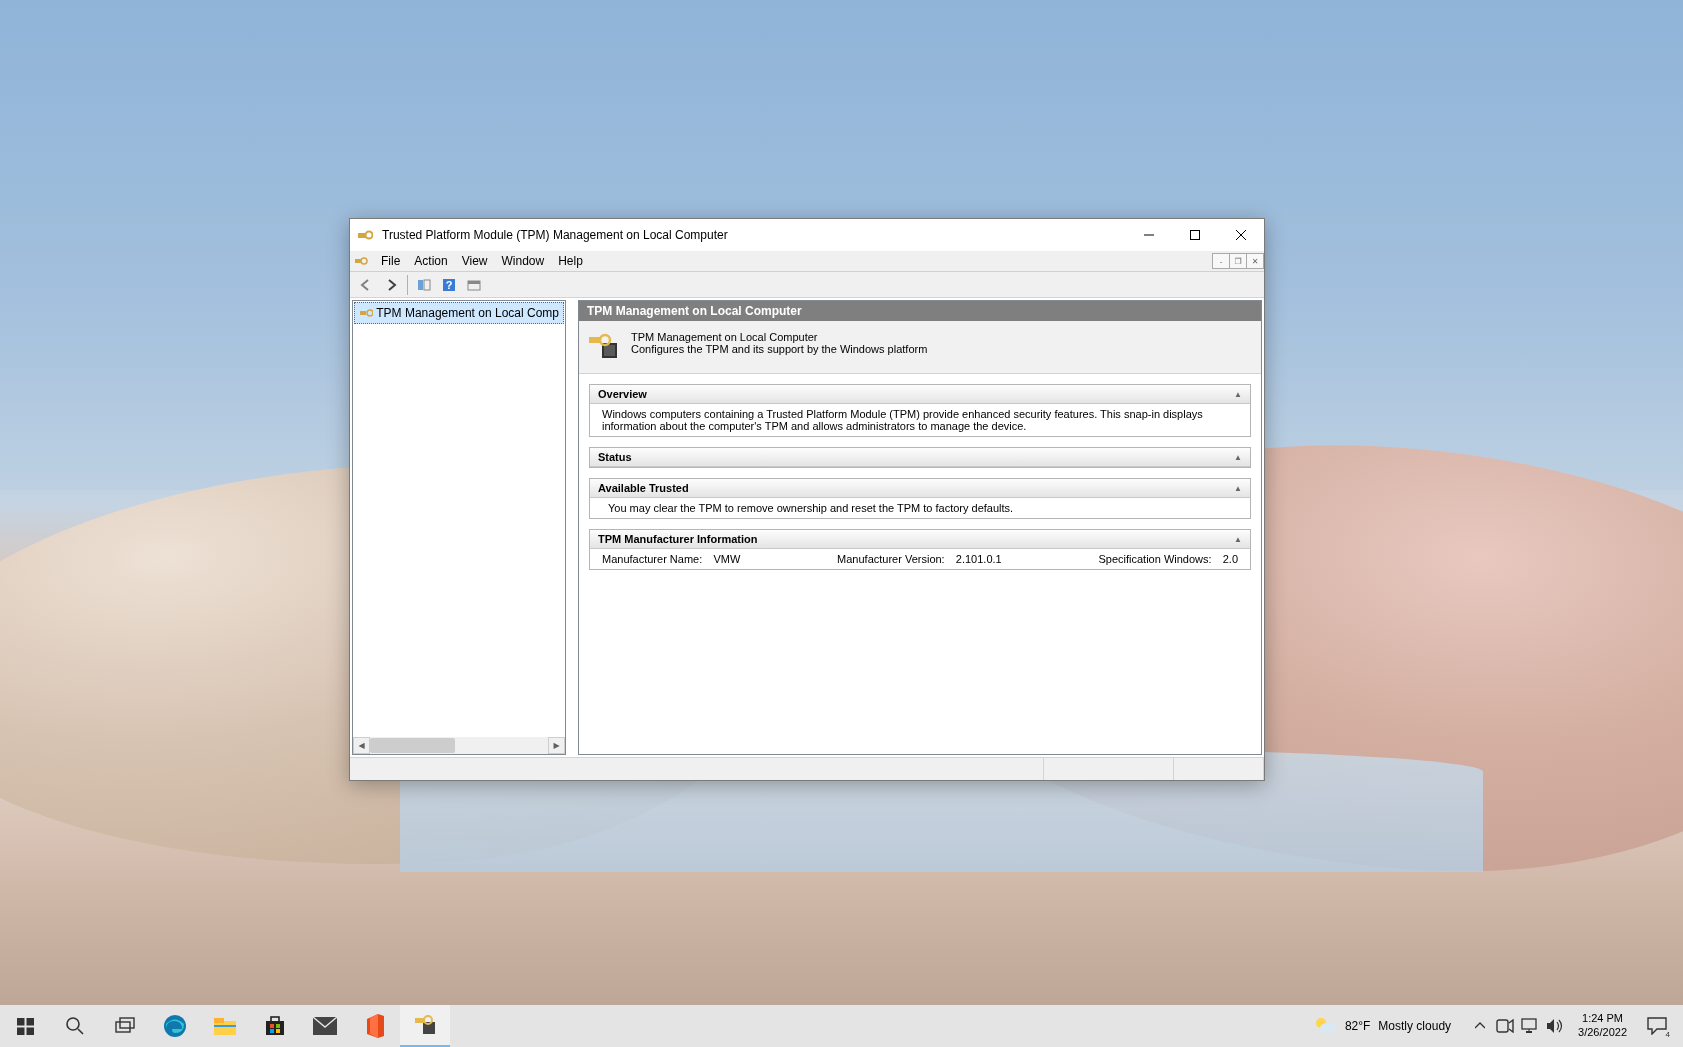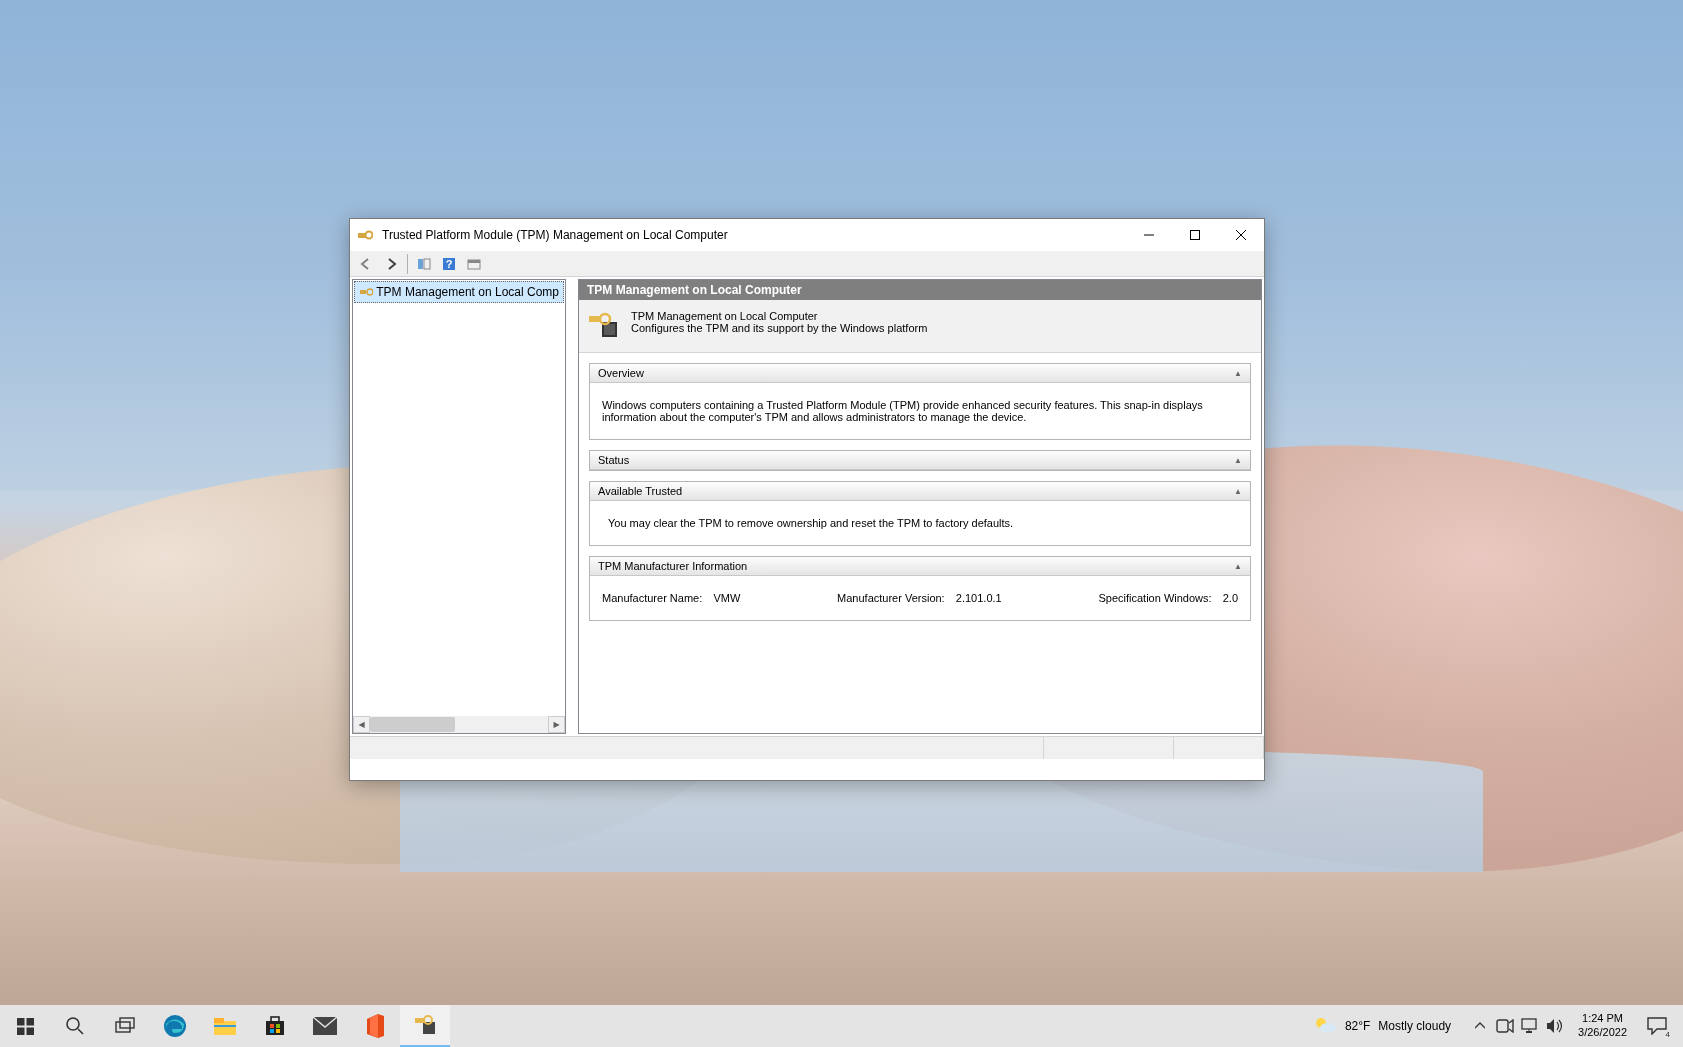--- a/index.html
+++ b/index.html
@@ -46,23 +46,23 @@
 .tree-scroll .sbtn{width:17px;height:17px;background:#f0f0f0;border:1px solid #cdcdcd;display:flex;align-items:center;justify-content:center;font-size:8px;color:#606060;}
 .tree-scroll .track{flex:1;background:#f0f0f0;display:flex;}
 .tree-scroll .thumb{width:85px;height:15px;margin-top:1px;background:#cdcdcd;border-radius:2px;}
 .content{flex:1;border:1px solid #828790;margin:2px 2px 2px 1px;background:#fff;overflow:auto;}
 .content-hdr{background:#7f7f7f;color:#fff;font-size:12px;font-weight:bold;padding:3px 8px;}
 .intro{background:#f1f1f1;display:flex;padding:10px 8px;gap:12px;border-bottom:1px solid #d4d4d4;}
 .intro .txt{font-size:11px;color:#000;}
 .intro .t1{display:block;}
 .panel{border:1px solid #b5b5b5;margin:10px;background:#fff;}
 .panel-hdr{background:linear-gradient(to bottom,#fdfdfd,#e4e4e4);border-bottom:1px solid #c8c8c8;
-  padding:3px 8px;font-size:11px;font-weight:normal;color:#000;display:flex;align-items:center;gap:20px;}
+  padding:3px 8px;font-size:11px;font-weight:bold;color:#000;display:flex;align-items:center;gap:20px;}
 .panel-hdr .chev{margin-left:auto;font-size:8px;color:#666;}
-.panel-body{padding:16px 12px;font-size:11px;color:#000;}
+.panel-body{padding:4px 12px;font-size:11px;color:#000;}
 .mfr-row{display:flex;justify-content:space-between;font-size:11px;}
 .mfr-row span+span{margin-left:5px;}
 .statusbar{height:23px;background:#f0f0f0;border-top:1px solid #d4d4d4;display:flex;}
 .statusbar div{border-right:1px solid #d4d4d4;}
 .statusbar .s1{flex:1;}
 .statusbar .s2{width:130px;}
 .statusbar .s3{width:90px;}
 
 .taskbar{position:absolute;bottom:0;left:0;right:0;height:42px;background:#e4e4e4;display:flex;align-items:center;}
 .tb-btn{width:50px;height:42px;display:flex;align-items:center;justify-content:center;}
@@ -107,20 +107,38 @@
           </div>
         <div class="close">
             <svg width="10" height="10">
               <line x1="0" y1="0" x2="10" y2="10" stroke="#000"></line>
               <line x1="10" y1="0" x2="0" y2="10" stroke="#000"></line>
             </svg>
           </div>
       </div>
     </div>
 
+    <div class="menubar">
+      <span class="icon">
+        <svg width="14" height="14">
+            <rect x="1" y="5" width="6" height="4" fill="#d4a642"></rect>
+            <circle cx="10" cy="7" r="3" fill="none" stroke="#d4a642" stroke-width="1.5"></circle>
+          </svg>
+      </span>
+      <span class="mi">File</span>
+      <span class="mi">Action</span>
+      <span class="mi">View</span>
+      <span class="mi">Window</span>
+      <span class="mi">Help</span>
+      <div class="mdi-btns">
+        <div>‐</div>
+        <div>❐</div>
+        <div>✕</div>
+      </div>
+    </div>
 
     <div class="toolbar">
       <div class="tbtn">
           <svg width="16" height="16">
             <path d="M10 3 L4 8 L10 13" fill="none" stroke="#808080" stroke-width="2"></path>
           </svg>
         </div>
       <div class="tbtn">
           <svg width="16" height="16">
             <path d="M6 3 L12 8 L6 13" fill="none" stroke="#404040" stroke-width="2"></path>

